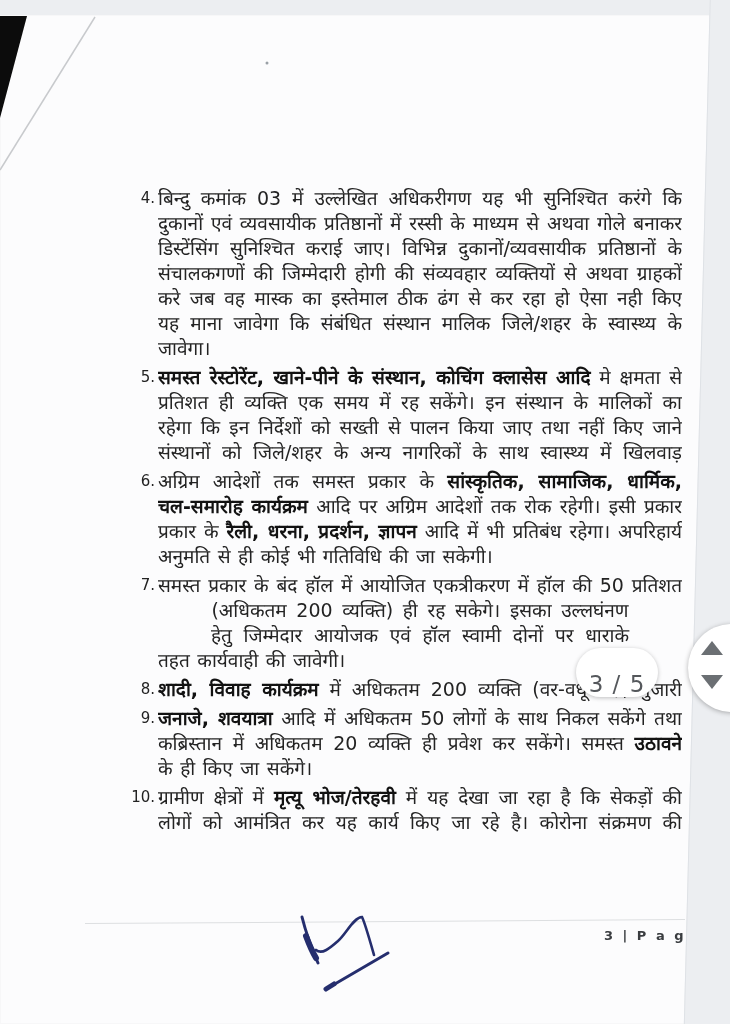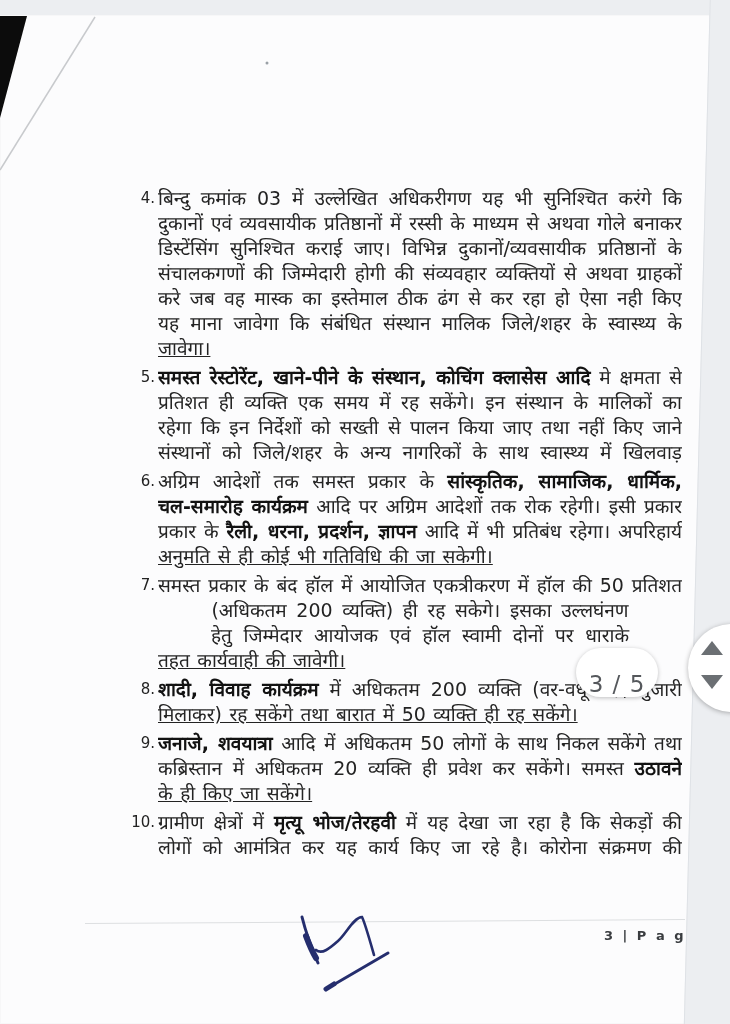--- a/index.html
+++ b/index.html
@@ -38,21 +38,21 @@
     flex:none;width:28px;padding-right:3px;text-align:right;
     font-size:15px;line-height:25px;color:var(--ink);
   }
   .itembody{flex:1;min-width:0;}
   .line{
     font-size:19px;line-height:25px;height:25px;overflow:hidden;
     color:var(--ink);text-align:justify;text-align-last:justify;
     word-spacing:1.5px;
   }
   .line .b{font-weight:bold;color:var(--ink-bold);}
-  .line.lastline{text-align-last:left;text-decoration:underline;}
+  .line.lastline{text-align-last:left;}
   .line.tailline{display:flex;justify-content:center;}
   .line.tailline .txt{display:block;width:77%;text-align:justify;text-align-last:justify;}
   .line.tailline .tail{display:block;flex:none;text-align:right;}
 
   
   .pill{
     position:absolute;left:576px;top:648px;width:82px;height:49px;
     background:#ffffff;border-radius:26px;
     box-shadow:0 1px 4px rgba(0,0,0,0.25);
     display:flex;align-items:flex-end;justify-content:center;
@@ -136,21 +136,20 @@
           <span class="txt"><span>हेतु जिम्मेदार आयोजक एवं हॉल स्वामी दोनों पर धारा 188 भारतीय</span></span>
           <span class="tail">के</span>
         </div>
         <div class="line lastline"><span class="txt"><span>तहत कार्यवाही की जावेगी।</span></span></div>
       </div>
     </div>
     <div class="item">
       <div class="num">8.</div>
       <div class="itembody">
         <div class="line"><span class="txt"><span class="b">शादी, विवाह कार्यक्रम</span><span> में अधिकतम 200 व्यक्ति (वर-वधू पक्ष, पुजारी आदि को</span></span></div>
-        <div class="line lastline"><span class="txt"><span>मिलाकर) रह सकेंगे तथा बारात में 50 व्यक्ति ही रह सकेंगे।</span></span></div>
       </div>
     </div>
     <div class="item">
       <div class="num">9.</div>
       <div class="itembody">
         <div class="line"><span class="txt"><span class="b">जनाजे, शवयात्रा</span><span> आदि में अधिकतम 50 लोगों के साथ निकल सकेंगे तथा शमशान,</span></span></div>
         <div class="line"><span class="txt"><span>कब्रिस्तान में अधिकतम 20 व्यक्ति ही प्रवेश कर सकेंगे। समस्त </span><span class="b">उठावने चलित</span><span> श्रेणी</span></span></div>
         <div class="line lastline"><span class="txt"><span>के ही किए जा सकेंगे।</span></span></div>
       </div>
     </div>

